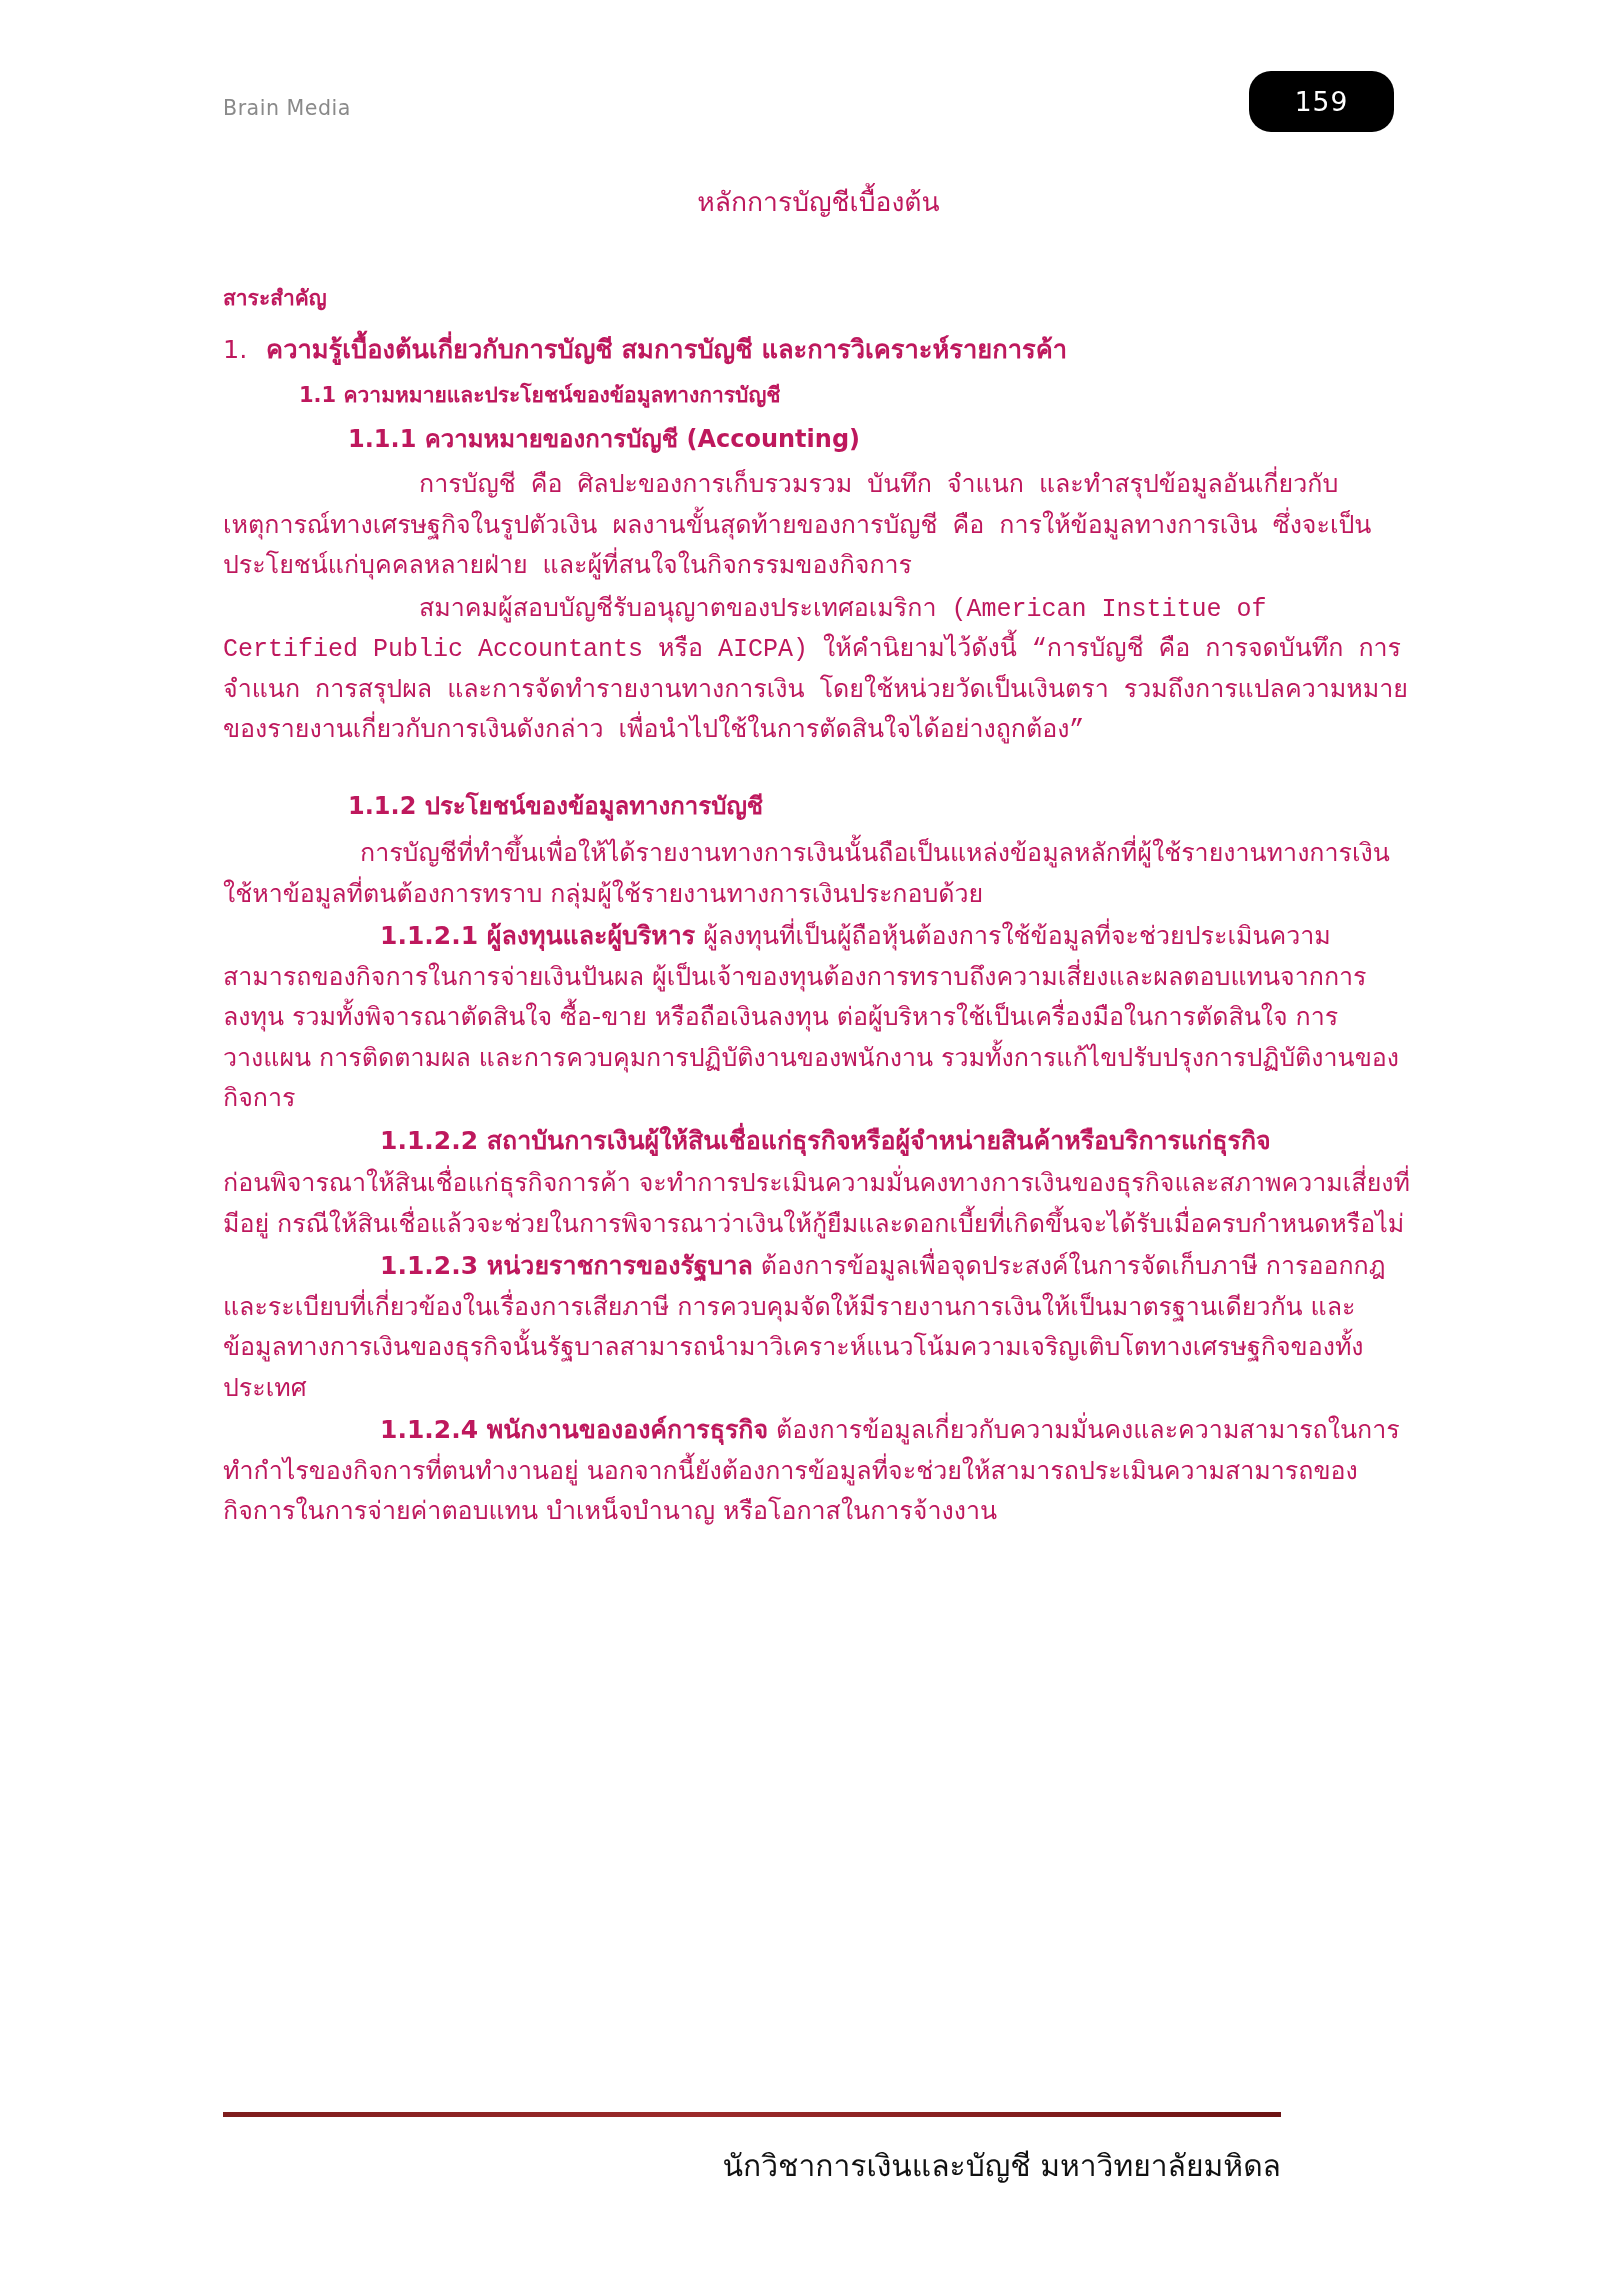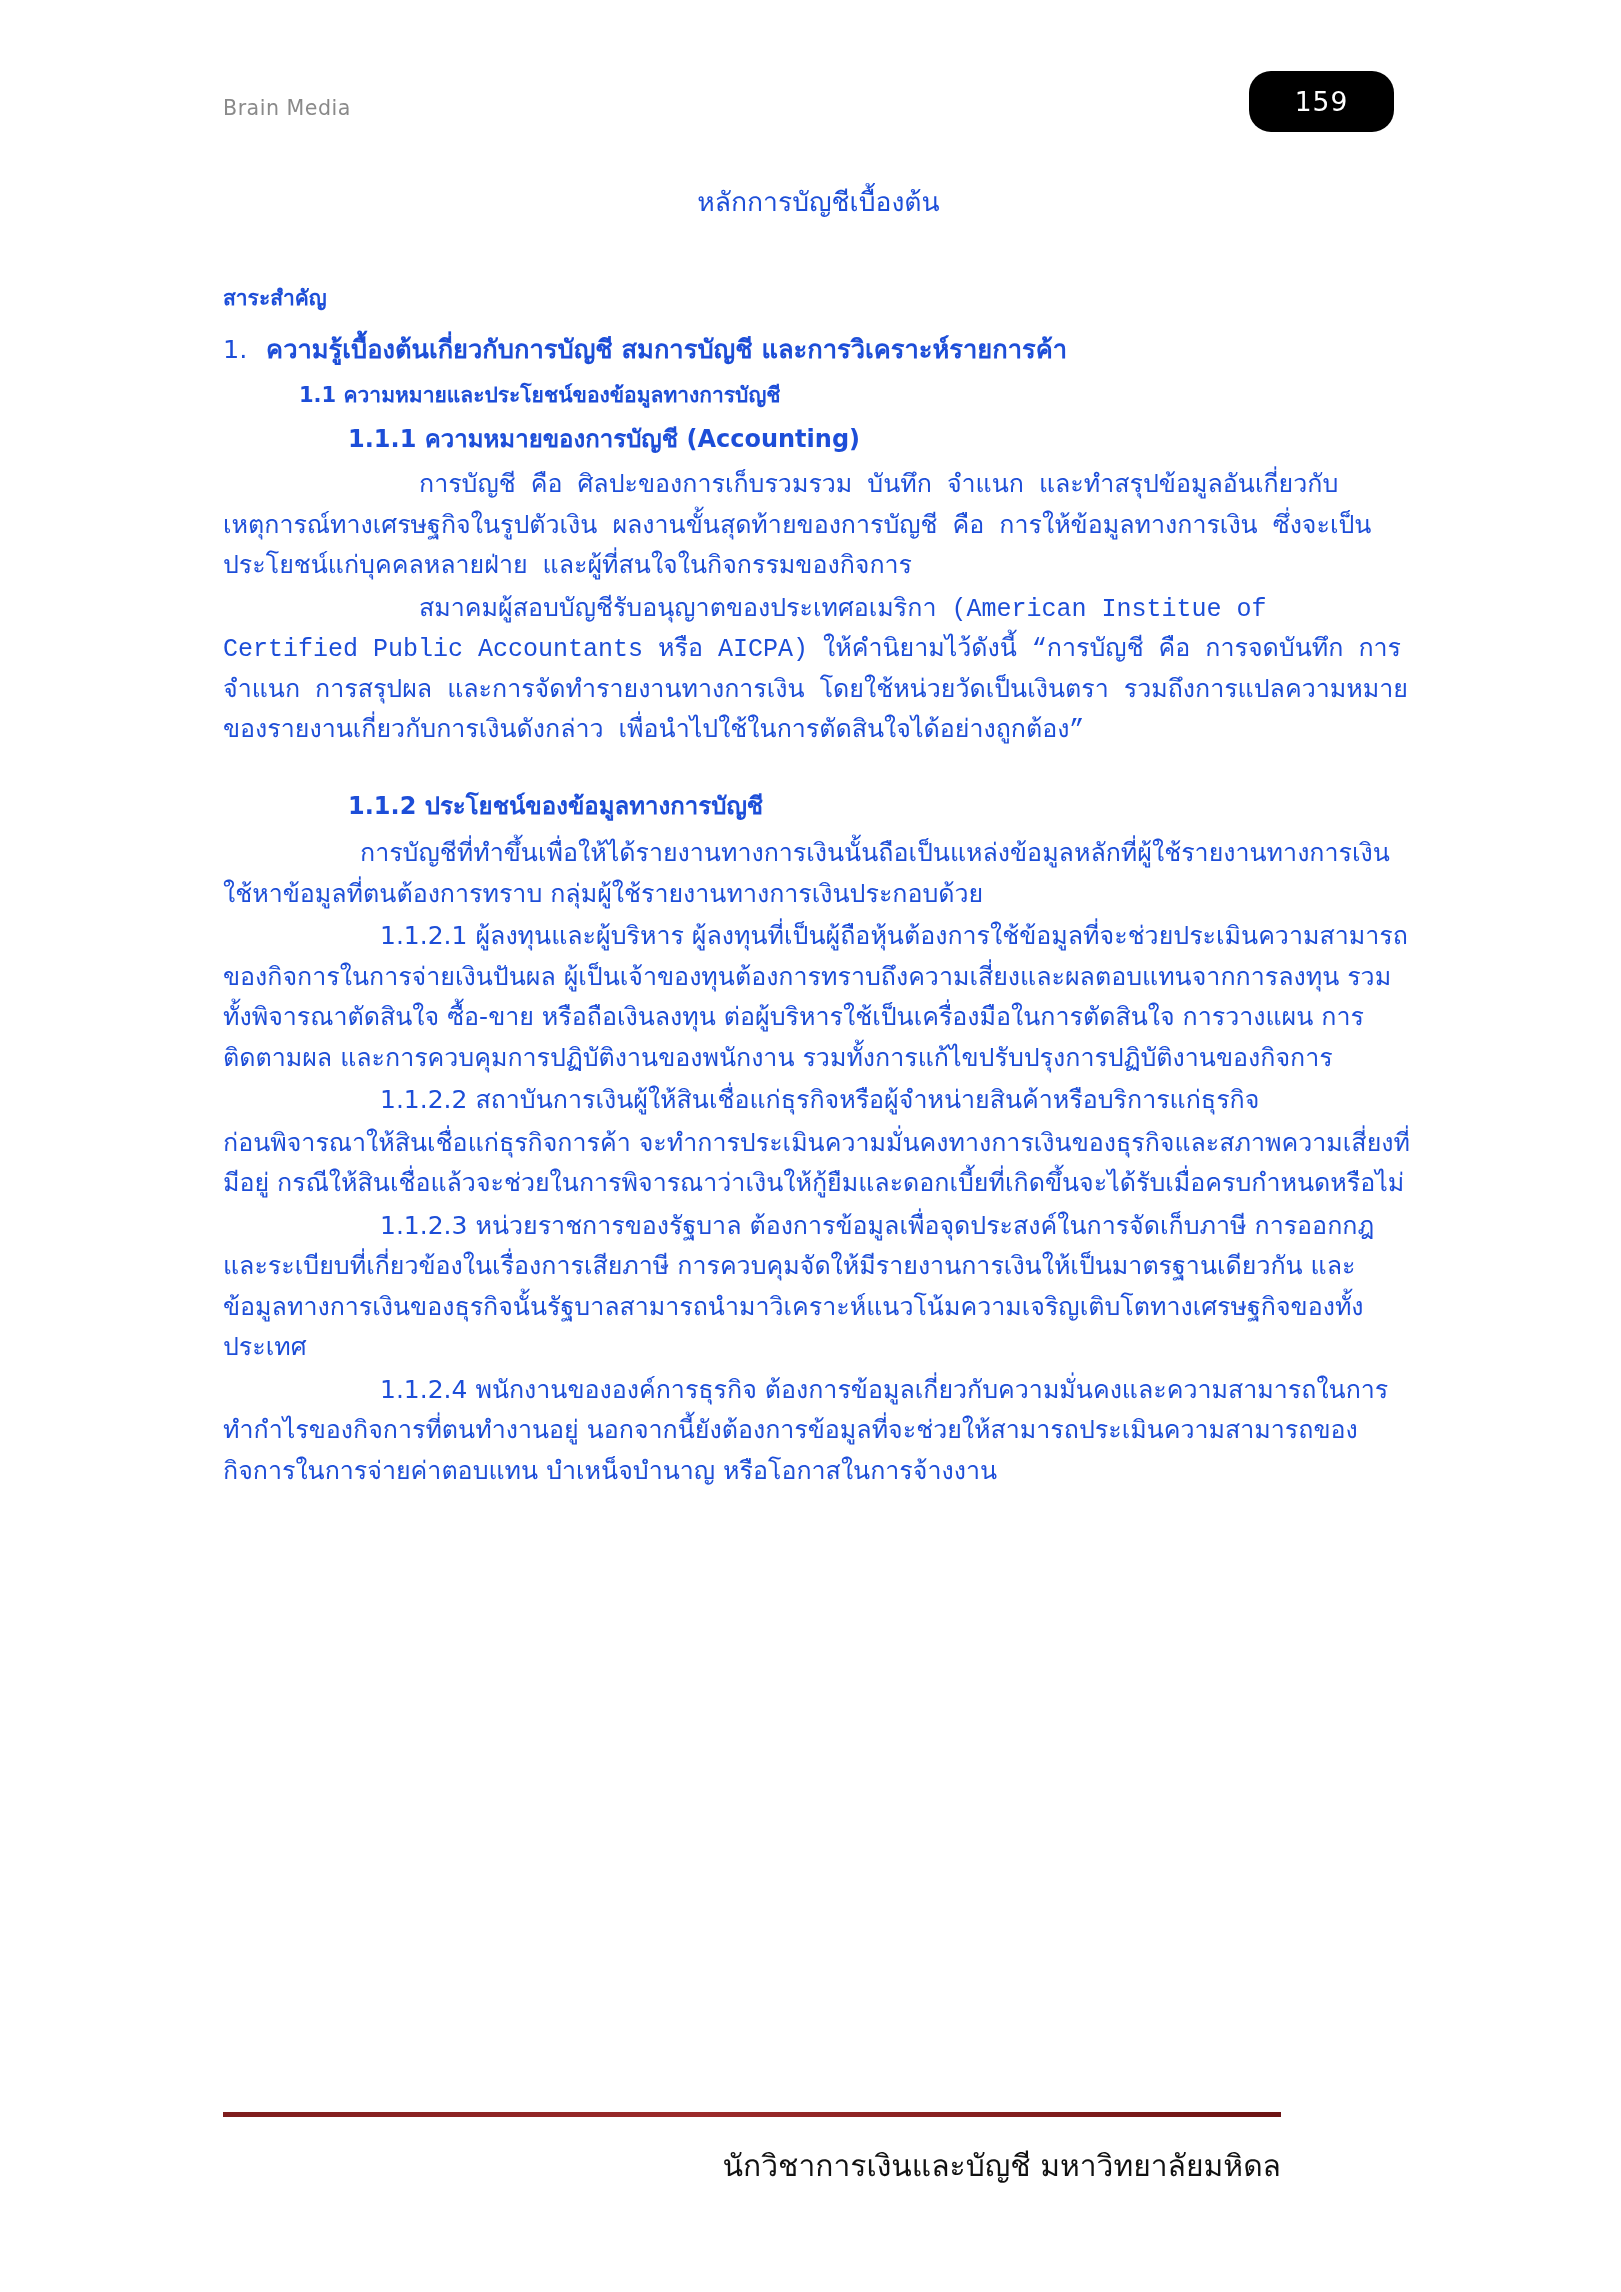--- a/index.html
+++ b/index.html
@@ -46,21 +46,21 @@
   }
 
   
   .content {
     position: absolute;
     top: 181px;
     left: 223px;
     width: 1191px;
     font-size: 25px;
     line-height: 1.62;
-    color: #1d4ed8;
+    color: #be185d;
   }
 
   .doc-title {
     text-align: center;
     font-size: 26.5px;
     font-weight: 400;
     margin: 0 0 57px 0;
   }
 
   .heading-key {
@@ -97,21 +97,21 @@
   .para.indent {
     text-indent: 196px;
     font-family: Liberation Mono, monospace;
   }
   .para.indent-small {
     text-indent: 137px;
   }
   .para.indent-lead {
     text-indent: 157px;
   }
-  .para b { font-weight: 400; }
+  .para b { font-weight: 700; }
   .gap-md { height: 33px; }
 
   
   .footer-rule {
     position: absolute;
     left: 223px;
     right: 206px;
     top: 2112px;
     height: 4.9px;
     background: linear-gradient(to right, #7e1d1d, #9c2b2b 45%, #6d1414);

